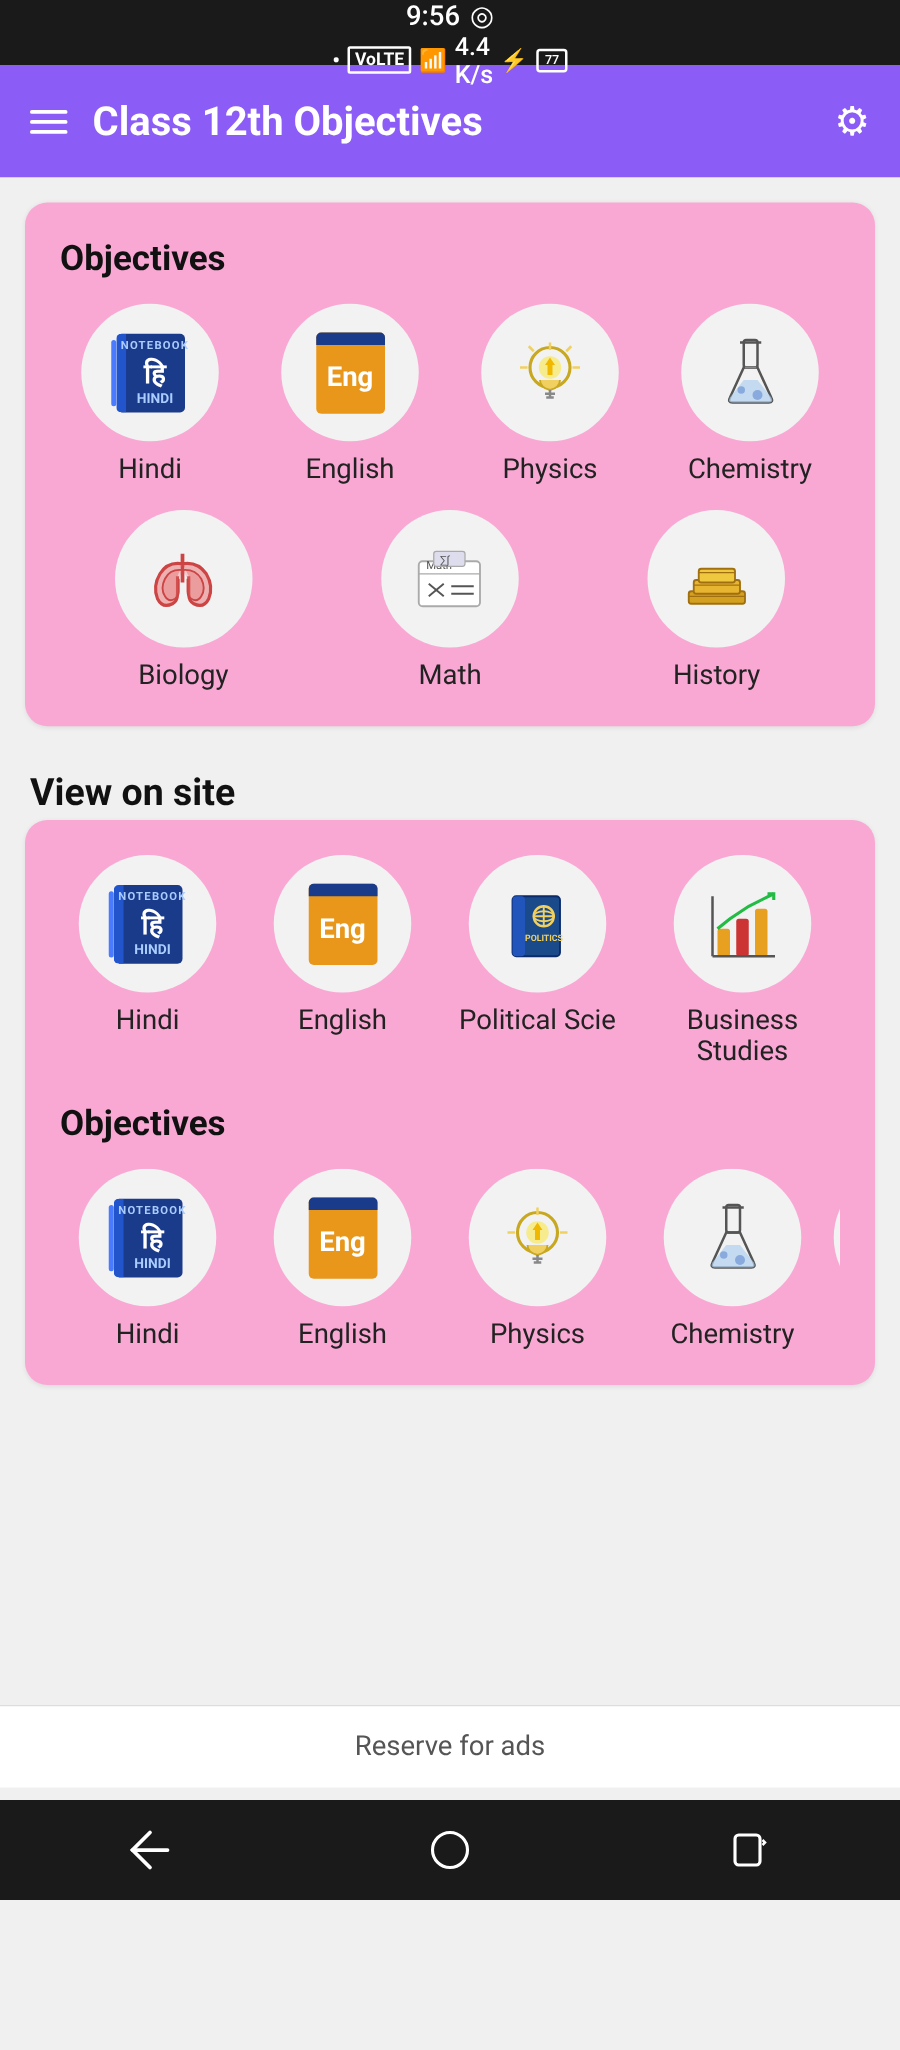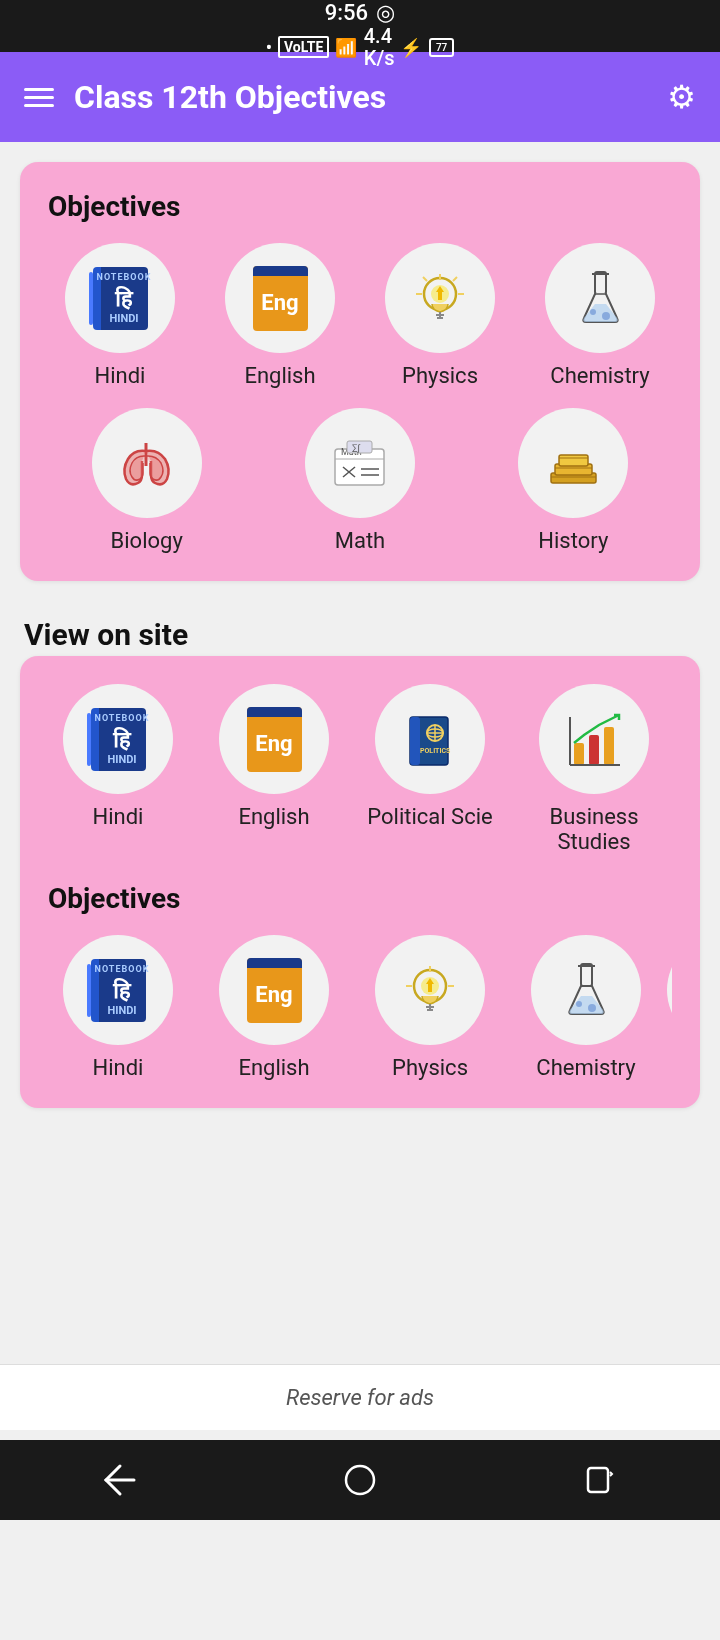--- a/index.html
+++ b/index.html
@@ -133,21 +133,20 @@
 
     
     .ads-bar {
       background: white;
       text-align: center;
       padding: 20px;
       font-size: 22px;
       color: #555;
       border-top: 1px solid #ddd;
       margin-top: 20px;
-      font-style: italic;
     }
 
     
     .bottom-nav {
       background: #1a1a1a;
       height: 80px;
       display: flex;
       align-items: center;
       justify-content: space-around;
       margin-top: 10px;

